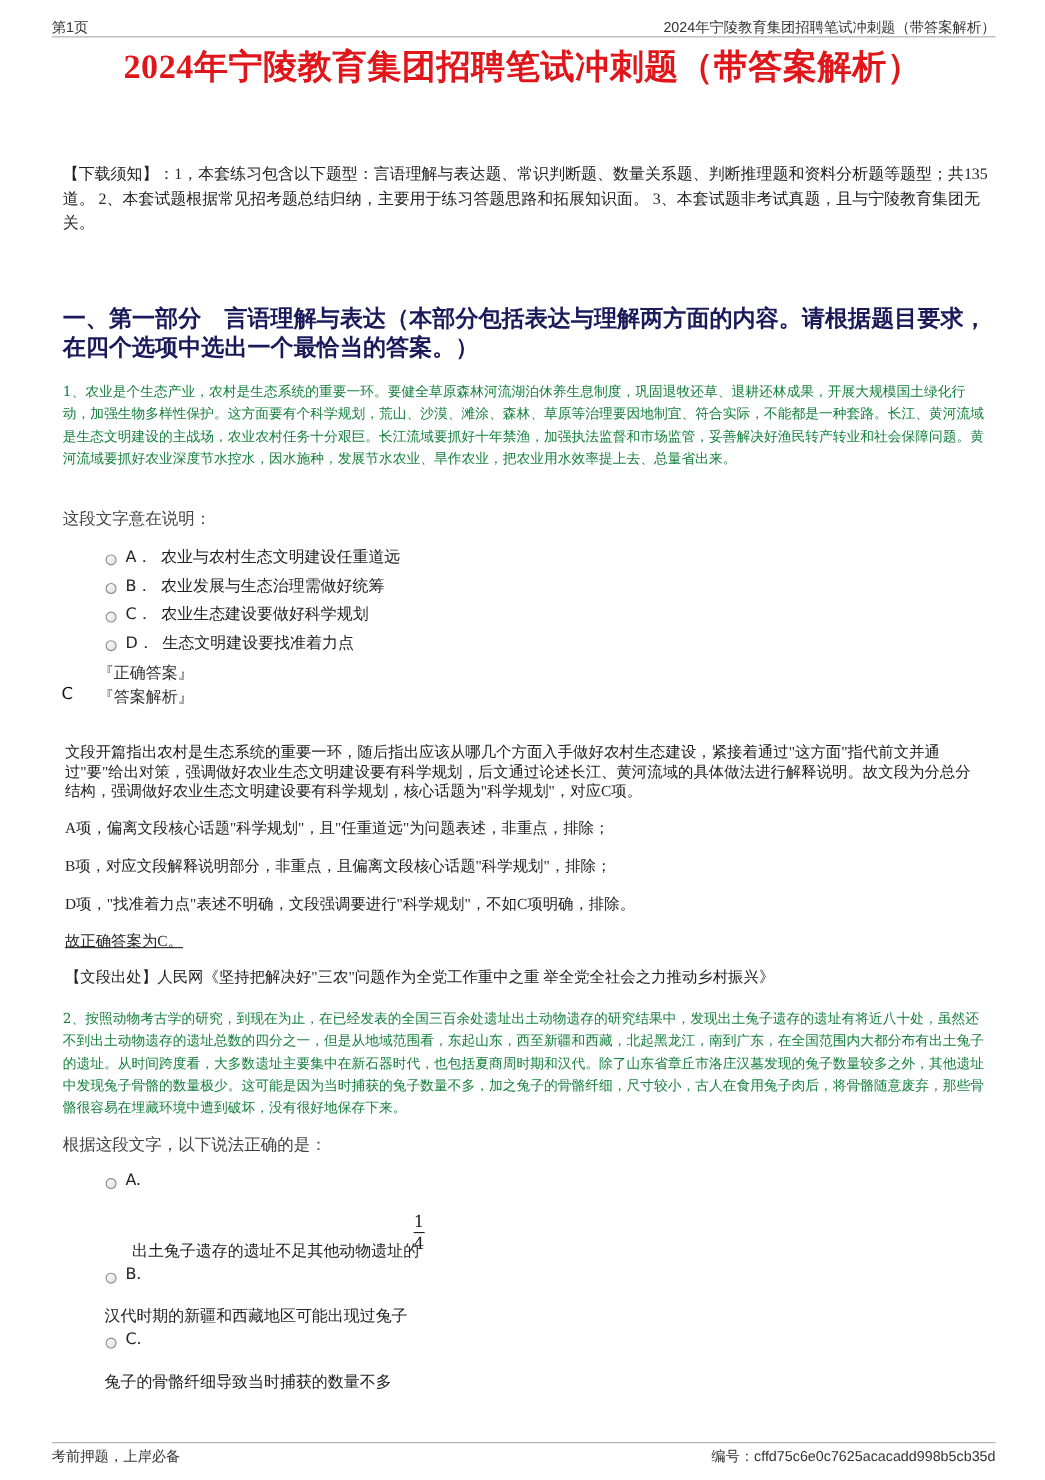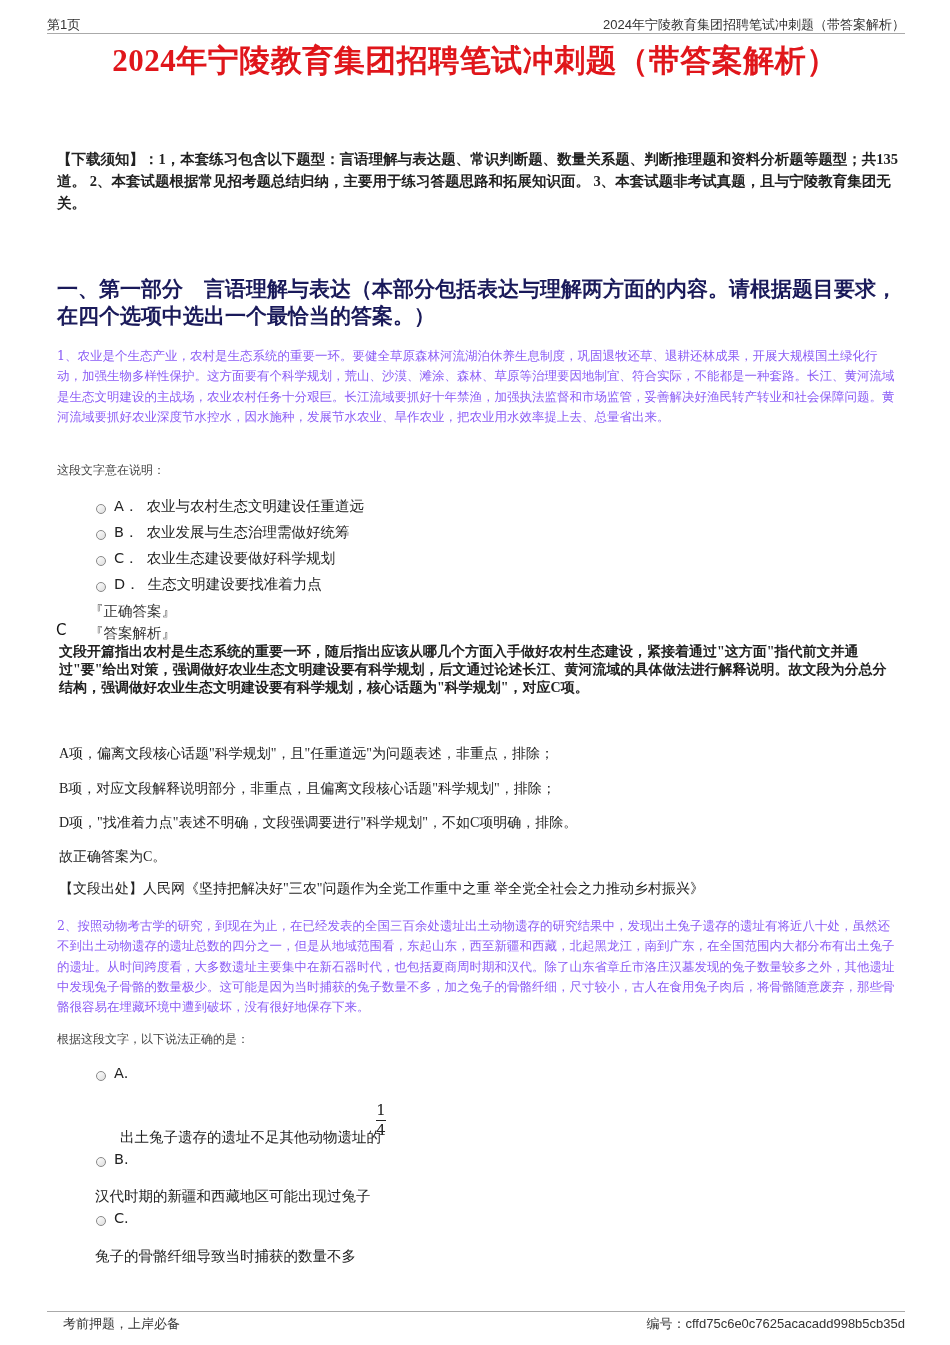--- a/index.html
+++ b/index.html
@@ -5,43 +5,43 @@
   * { box-sizing: border-box; margin: 0; padding: 0; }
   html, body { width: 950px; height: 1345px; background: #ffffff; overflow: hidden; }
   body { position: relative; font-family: "DejaVu Serif", "Liberation Serif", serif; color: #222; }
 
   .page-header { position: absolute; left: 47px; right: 45px; top: 14px; height: 20px; border-bottom: 1px solid #aaa; font-family: "Liberation Sans", "DejaVu Sans", sans-serif; font-size: 13px; color: #333; }
   .page-header .left { position: absolute; left: 0; top: 2px; }
   .page-header .right { position: absolute; right: 0; top: 2px; }
 
   .doc-title { position: absolute; left: 0; right: 0; top: 40px; text-align: center; font-family: "Liberation Serif", "DejaVu Serif", serif; font-size: 31px; color: #e0161b; letter-spacing: 0.5px; }
 
-  .notice { position: absolute; left: 57px; width: 845px; top: 148px; font-size: 14.5px; line-height: 22px; color: #222; font-family: "Liberation Serif", "DejaVu Serif", serif; font-weight: bold; }
+  .notice { position: absolute; left: 57px; width: 845px; top: 148px; font-size: 14.5px; line-height: 22px; color: #222; font-family: "Liberation Serif", "DejaVu Serif", serif; }
 
   .section-title { position: absolute; left: 57px; width: 850px; top: 276px; font-size: 21px; line-height: 27px; color: #1a1a5a; font-family: "Liberation Serif", "DejaVu Serif", serif; }
 
-  .para { position: absolute; left: 57px; width: 840px; font-size: 12.5px; line-height: 20.3px; color: #8b5cf6; font-family: "DejaVu Serif", "Liberation Serif", serif; }
-  .prompt { position: absolute; left: 57px; font-size: 12px; color: #444; font-family: Liberation Serif, serif; }
+  .para { position: absolute; left: 57px; width: 840px; font-size: 12.5px; line-height: 20.3px; color: #15803d; font-family: "DejaVu Serif", "Liberation Serif", serif; }
+  .prompt { position: absolute; left: 57px; font-size: 15px; color: #444; font-family: Liberation Serif, serif; }
 
   .option { position: absolute; left: 96px; display: flex; align-items: center; font-size: 14.5px; color: #222; font-family: "DejaVu Serif", serif; }
   .radio { width: 10px; height: 10px; border-radius: 50%; border: 1px solid #888; background: linear-gradient(135deg,#fff,#ddd); margin-right: 8px; margin-top: 5px; flex-shrink: 0; }
   .opt-letter { font-family: "DejaVu Sans", sans-serif; margin-right: 8px; }
 
   .label-block { position: absolute; left: 60px; font-size: 14.5px; color: #333; font-family: "DejaVu Serif", serif; margin-left: 29px; }
   .answer-letter { position: absolute; left: 56px; font-size: 15px; font-family: "DejaVu Sans", sans-serif; color: #111; }
 
   .analysis { position: absolute; left: 59px; width: 830px; font-size: 14px; line-height: 18px; color: #222; font-family: "Liberation Serif", "DejaVu Serif", serif; }
   .source { position: absolute; left: 59px; font-size: 14px; color: #222; font-family: "Liberation Serif", "DejaVu Serif", serif; }
 
   .opt-text { position: absolute; left: 95px; font-size: 14.5px; color: #222; font-family: "DejaVu Serif", serif; }
   .fraction { position: absolute; left: 376px; top: 1102px; display: flex; flex-direction: column; align-items: center; font-family: "DejaVu Serif", serif; font-size: 15px; line-height: 17px; }
   .fraction .bar { width: 10px; height: 1px; background: #222; margin: 1px 0; }
 
   .page-footer { position: absolute; left: 47px; right: 45px; top: 1311px; border-top: 1px solid #aaa; font-family: "Liberation Sans", "DejaVu Sans", sans-serif; font-size: 13px; color: #333; padding-top: 3px; height: 22px; }
-  .page-footer .left { position: absolute; left: 16px; top: 3px; }
+  .page-footer .left { position: absolute; left: 0; top: 3px; }
   .page-footer .right { position: absolute; right: 0; top: 3px; }
 </style>
 </head>
 <body>
 
 <div class="page-header">
   <span class="left">第1页</span>
   <span class="right">2024年宁陵教育集团招聘笔试冲刺题（带答案解析）</span>
 </div>
 
@@ -72,25 +72,25 @@
 <div class="option" style="top:575px;">
   <span class="radio"></span>
   <span class="opt-letter">D．</span>
   <span>生态文明建设要找准着力点</span>
 </div>
 
 <div class="label-block" style="top:602px;">『正确答案』</div>
 <div class="answer-letter" style="top:621px;">C</div>
 <div class="label-block" style="top:624px;">『答案解析』</div>
 
-<p class="analysis" style="top:643px;font-weight:bold;">文段开篇指出农村是生态系统的重要一环，随后指出应该从哪几个方面入手做好农村生态建设，紧接着通过"这方面"指代前文并通过"要"给出对策，强调做好农业生态文明建设要有科学规划，后文通过论述长江、黄河流域的具体做法进行解释说明。故文段为分总分结构，强调做好农业生态文明建设要有科学规划，核心话题为"科学规划"，对应C项。</p>
+<p class="analysis" style="top:676px;">文段开篇指出农村是生态系统的重要一环，随后指出应该从哪几个方面入手做好农村生态建设，紧接着通过"这方面"指代前文并通过"要"给出对策，强调做好农业生态文明建设要有科学规划，后文通过论述长江、黄河流域的具体做法进行解释说明。故文段为分总分结构，强调做好农业生态文明建设要有科学规划，核心话题为"科学规划"，对应C项。</p>
 <p class="analysis" style="top:745px;">A项，偏离文段核心话题"科学规划"，且"任重道远"为问题表述，非重点，排除；</p>
 <p class="analysis" style="top:780px;">B项，对应文段解释说明部分，非重点，且偏离文段核心话题"科学规划"，排除；</p>
 <p class="analysis" style="top:814px;">D项，"找准着力点"表述不明确，文段强调要进行"科学规划"，不如C项明确，排除。</p>
-<p class="analysis" style="top:848px;">故正确答案为C。</p>
+<p class="analysis" style="top:848px;text-decoration:underline;">故正确答案为C。</p>
 
 <p class="source" style="top:880px;">【文段出处】人民网《坚持把解决好"三农"问题作为全党工作重中之重 举全党全社会之力推动乡村振兴》</p>
 
 <p class="para" style="top:916px;">2、按照动物考古学的研究，到现在为止，在已经发表的全国三百余处遗址出土动物遗存的研究结果中，发现出土兔子遗存的遗址有将近八十处，虽然还不到出土动物遗存的遗址总数的四分之一，但是从地域范围看，东起山东，西至新疆和西藏，北起黑龙江，南到广东，在全国范围内大都分布有出土兔子的遗址。从时间跨度看，大多数遗址主要集中在新石器时代，也包括夏商周时期和汉代。除了山东省章丘市洛庄汉墓发现的兔子数量较多之外，其他遗址中发现兔子骨骼的数量极少。这可能是因为当时捕获的兔子数量不多，加之兔子的骨骼纤细，尺寸较小，古人在食用兔子肉后，将骨骼随意废弃，那些骨骼很容易在埋藏环境中遭到破坏，没有很好地保存下来。</p>
 <p class="prompt" style="top:1031px;">根据这段文字，以下说法正确的是：</p>
 
 <div class="option" style="top:1065px;">
   <span class="radio"></span>
   <span class="opt-letter">A.</span>
 </div>

